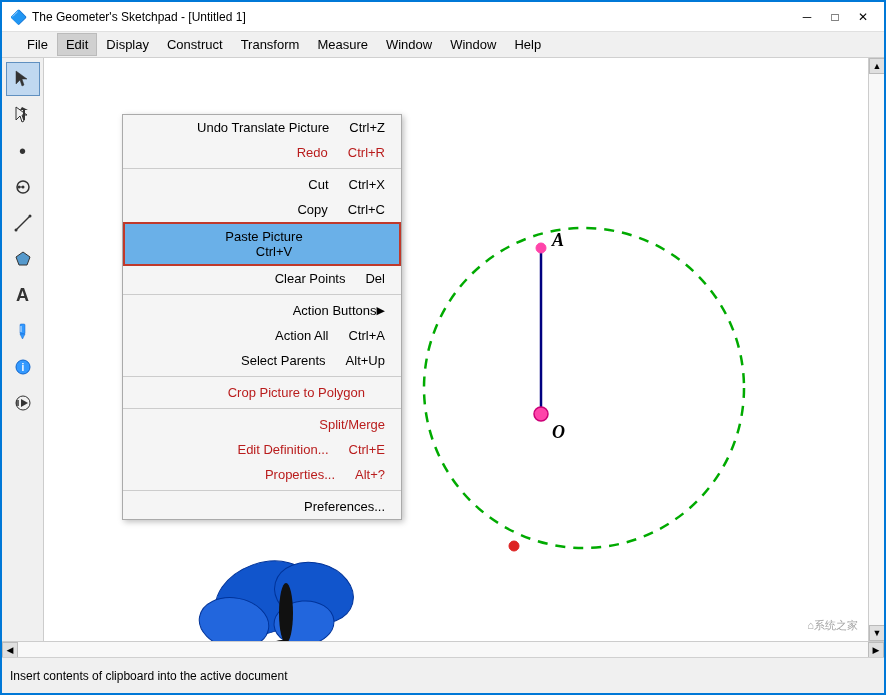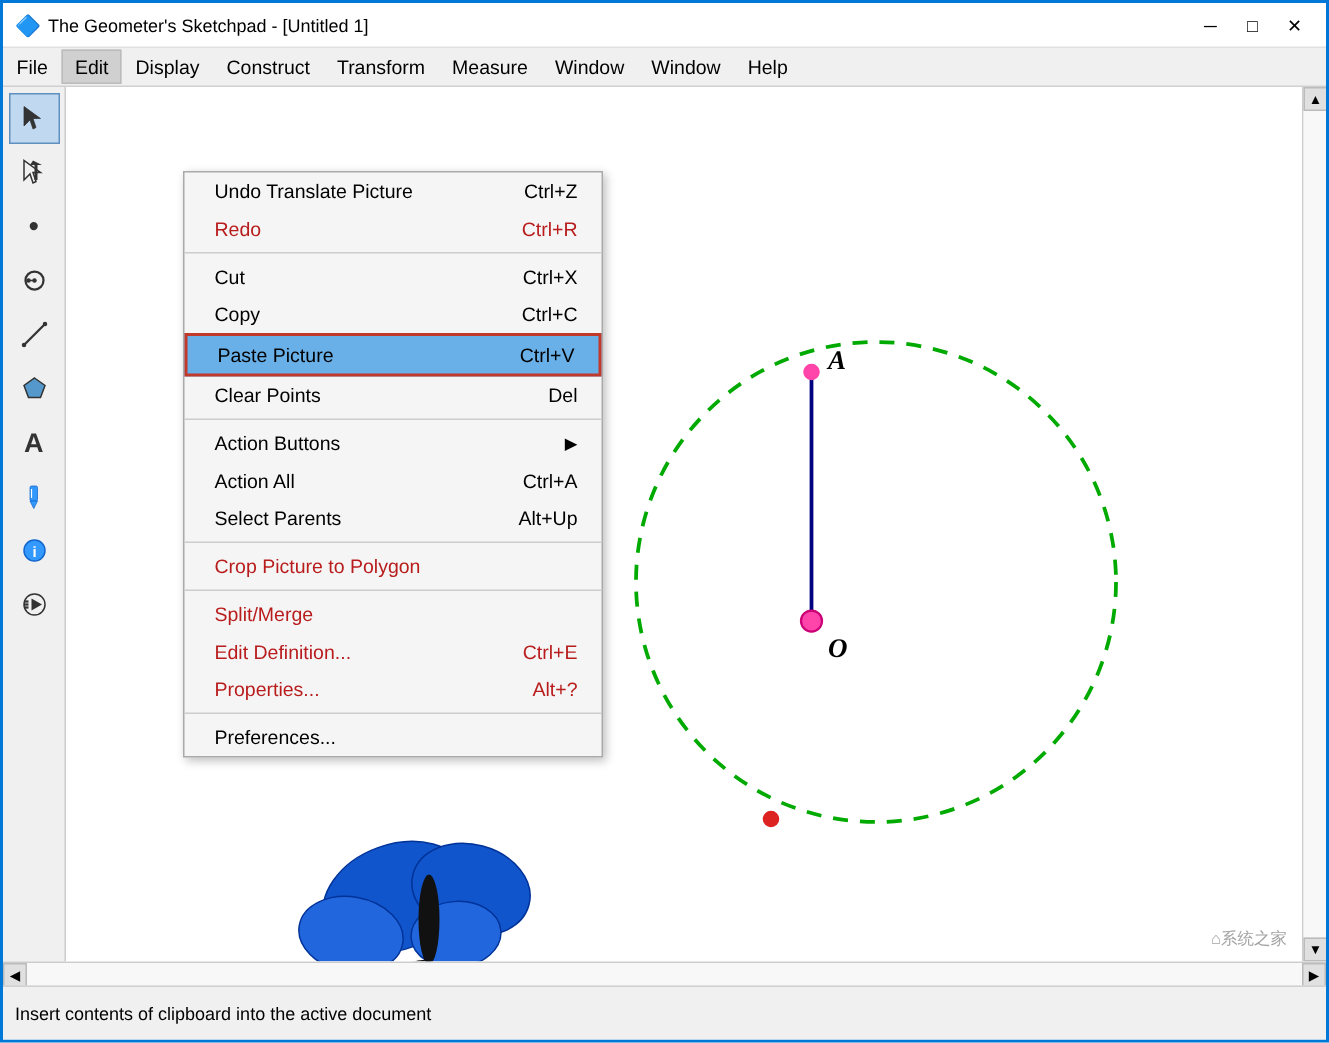--- a/index.html
+++ b/index.html
@@ -63,21 +63,21 @@
       border: none;
       background: transparent;
     }
 
     
     .menu-bar {
       height: 26px;
       background: #f0f0f0;
       display: flex;
       align-items: center;
-      padding: 0 0;
+      padding: 0 16px;
       border-bottom: 1px solid #d0d0d0;
       flex-shrink: 0;
     }
     .menu-item {
       padding: 3px 8px;
       cursor: pointer;
       font-size: 13px;
       border: 1px solid transparent;
     }
     .menu-item.active {
@@ -200,30 +200,31 @@
     }
     .dropdown-menu {
       background: #f5f5f5;
       border: 1px solid #aaa;
       box-shadow: 2px 2px 6px rgba(0,0,0,0.25);
       min-width: 280px;
     }
     .dropdown-item {
       padding: 5px 16px 5px 20px;
       display: flex;
-      justify-content: space-between;
+      justify-content: flex-end;
       align-items: center;
       cursor: pointer;
       font-size: 13px;
       color: #000;
     }
     .dropdown-item.highlighted {
       background: #6ab0e8;
       color: #000;
       border: 2px solid #c0392b;
+      flex-direction: column;
     }
     .dropdown-item.disabled {
       color: #b91c1c;
       cursor: default;
     }
     .dropdown-separator {
       height: 1px;
       background: #ccc;
       margin: 3px 0;
     }

